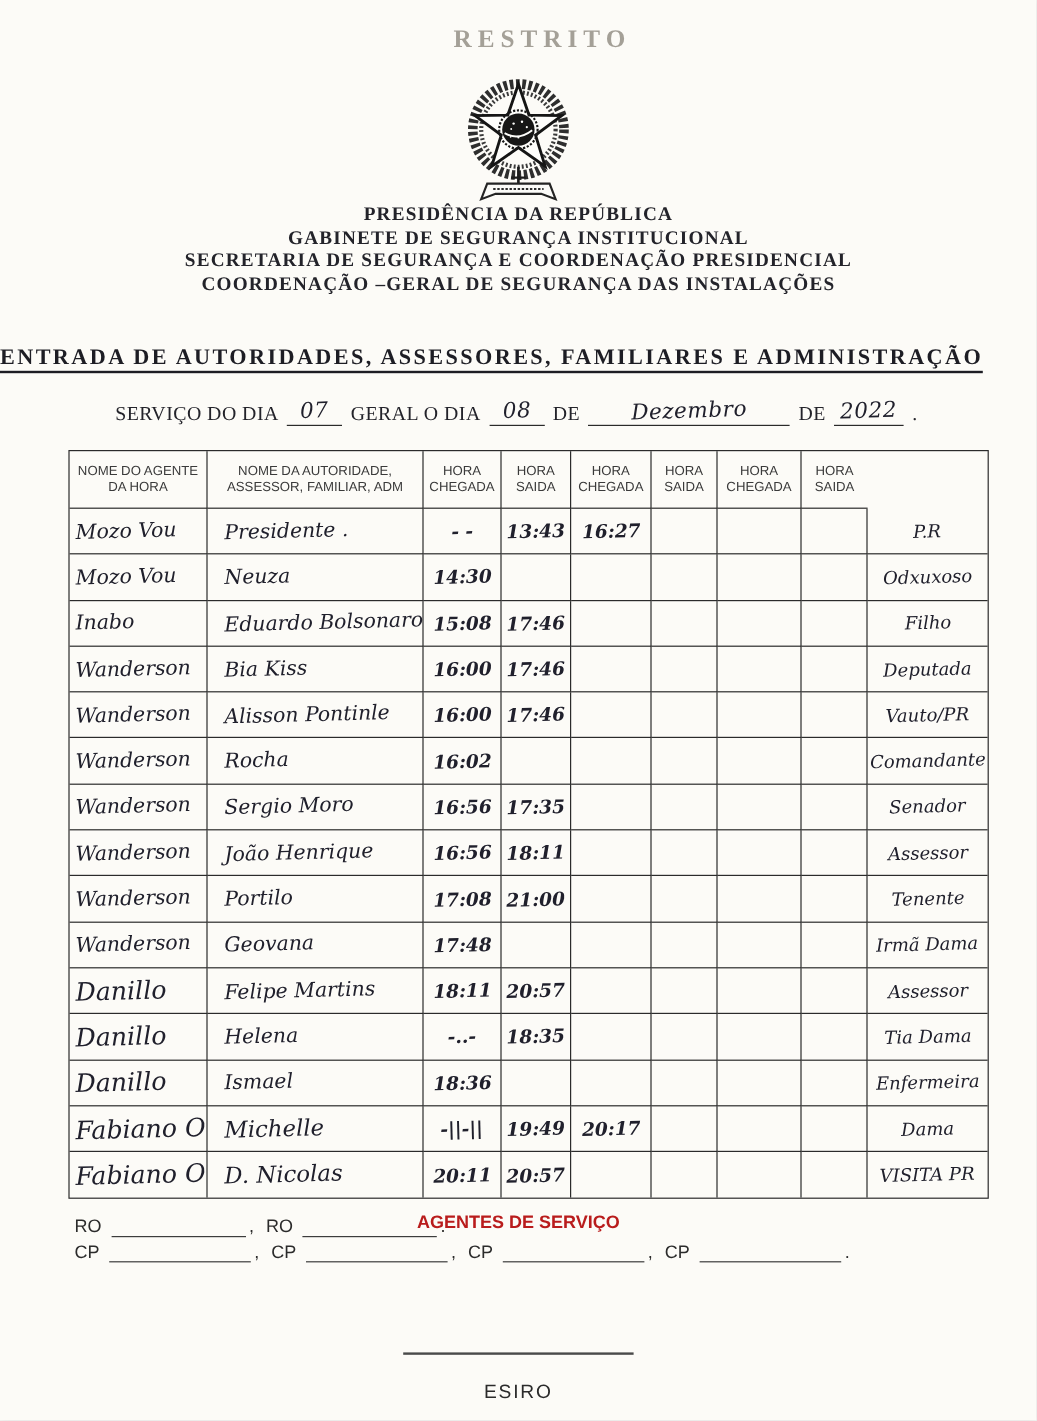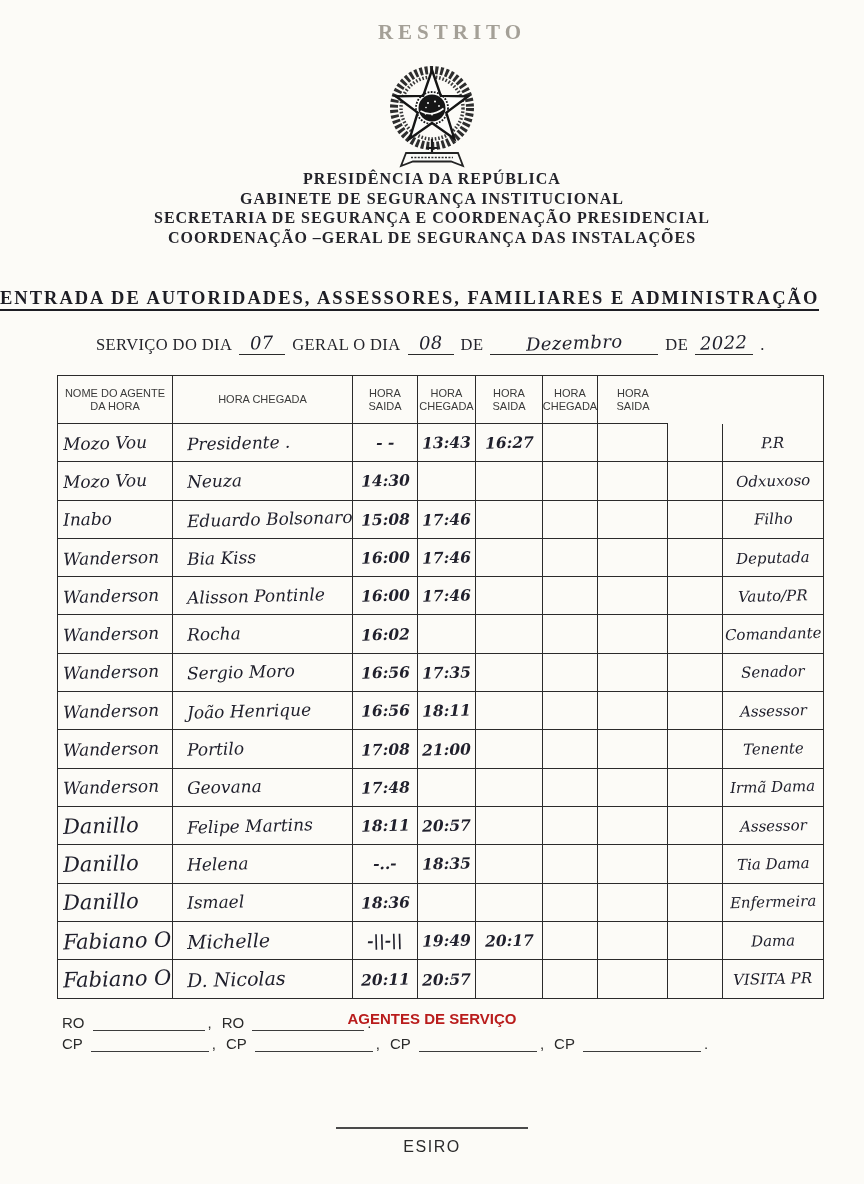--- a/index.html
+++ b/index.html
@@ -49,21 +49,21 @@
         font-family:"Liberation Sans",sans-serif;font-size:15px;color:#2b2b2b;}
   .cp-line{top:1034px;}
   .ro-line{top:1013px;}
   .blank-item{display:flex;align-items:flex-end;}
   .u-line{display:inline-block;border-bottom:1.6px solid #3c3c3c;height:17px;margin-left:8px;}
   .u-cp{width:118px}.u-ro{width:112px}
   .sep{margin:0 10px 0 3px;}
   .sig{position:absolute;top:1126px;left:0;width:100%;text-align:center;
         font-family:"Liberation Sans",sans-serif;}
   .sig-line{width:192px;border-bottom:2px solid #4a4a4a;margin:0 auto;height:1px;}
-  .sig-label{margin-top:9px;font-size:16px;letter-spacing:1.5px;color:#2b2b2b;}
+  .sig-label{margin-top:23px;font-size:16px;letter-spacing:1.5px;color:#2b2b2b;}
 </style>
 </head>
 <body>
 
 <div class="page">
 
   <div class="restrito">RESTRITO</div>
 
   <div class="coat">
     <svg viewBox="0 0 100 112" width="100" height="112" xmlns="http://www.w3.org/2000/svg">
@@ -105,20 +105,21 @@
     <span>DE</span>
     <span class="blank w150"><span class="hw">Dezembro</span></span>
     <span>DE</span>
     <span class="blank w55"><span class="hw">2022</span></span>
     <span>.</span>
   </div>
 
   <div class="table">
     <div class="grid9">
         <div class="th">NOME DO AGENTE DA HORA</div>
+        <div class="th">NOME DA AUTORIDADE, ASSESSOR, FAMILIAR, ADM</div>
         <div class="th">HORA CHEGADA</div>
         <div class="th">HORA SAIDA</div>
         <div class="th">HORA CHEGADA</div>
         <div class="th">HORA SAIDA</div>
         <div class="th">HORA CHEGADA</div>
         <div class="th">HORA SAIDA</div>
       </div>
     <div>
         <div class="grid9 row">
           <div class="td cell-agent">

